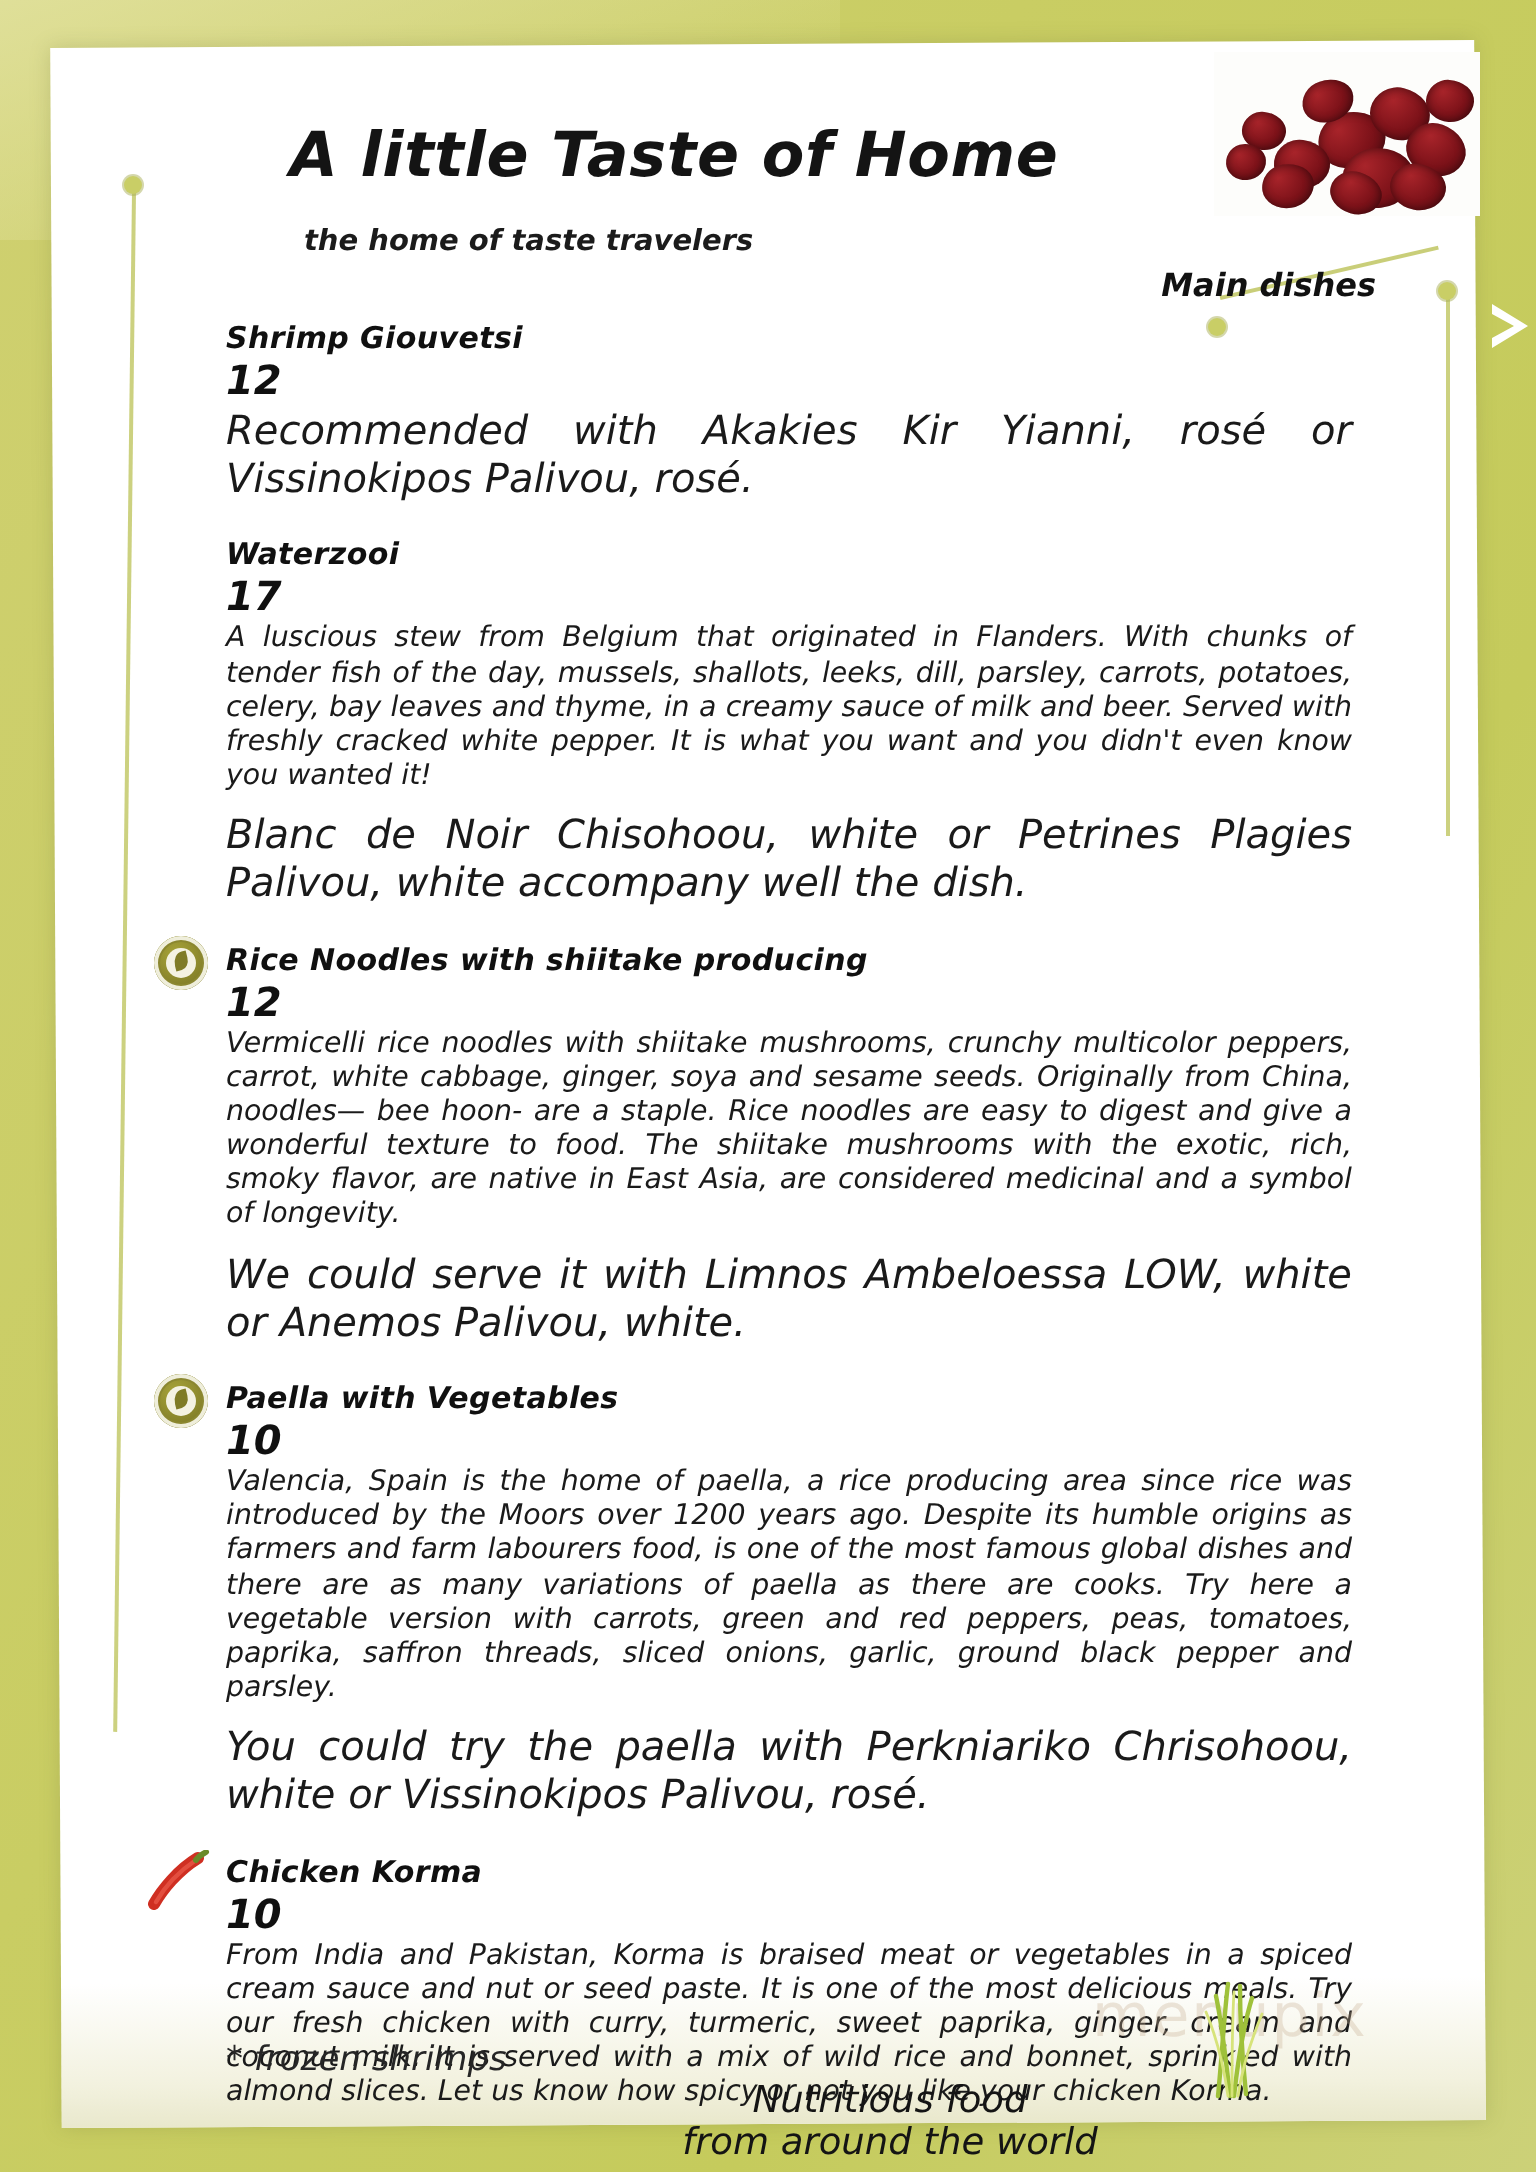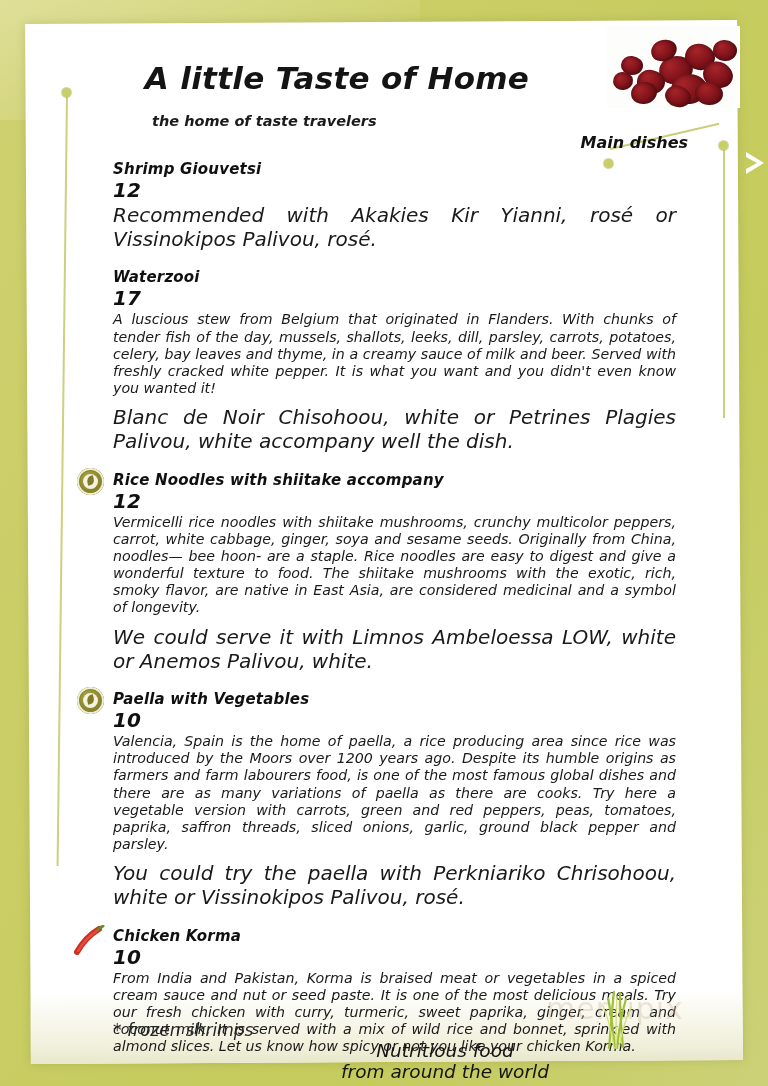--- a/index.html
+++ b/index.html
@@ -327,21 +327,21 @@
       <p class="dish-pairing">Blanc de Noir Chisohoou, white or Petrines Plagies Palivou, white accompany well the dish.</p>
     </div>
 
     <div class="dish">
       <div class="badge">
         <div class="veg-seal">
             <span></span>
           </div>
       </div>
       <div class="dish-head">
-        <div class="dish-name">Rice Noodles with shiitake accompany</div>
+        <div class="dish-name">Rice Noodles with shiitake producing</div>
         <div class="dish-price">12</div>
       </div>
       <p class="dish-desc">Vermicelli rice noodles with shiitake mushrooms, crunchy multicolor peppers, carrot, white cabbage, ginger, soya and sesame seeds. Originally from China, noodles— bee hoon- are a staple. Rice noodles are easy to digest and give a wonderful texture to food. The shiitake mushrooms with the exotic, rich, smoky flavor, are native in East Asia, are considered medicinal and a symbol of longevity.</p>
       <p class="dish-pairing">We could serve it with Limnos Ambeloessa LOW, white or Anemos Palivou, white.</p>
     </div>
 
     <div class="dish">
       <div class="badge">
         <div class="veg-seal">
             <span></span>

